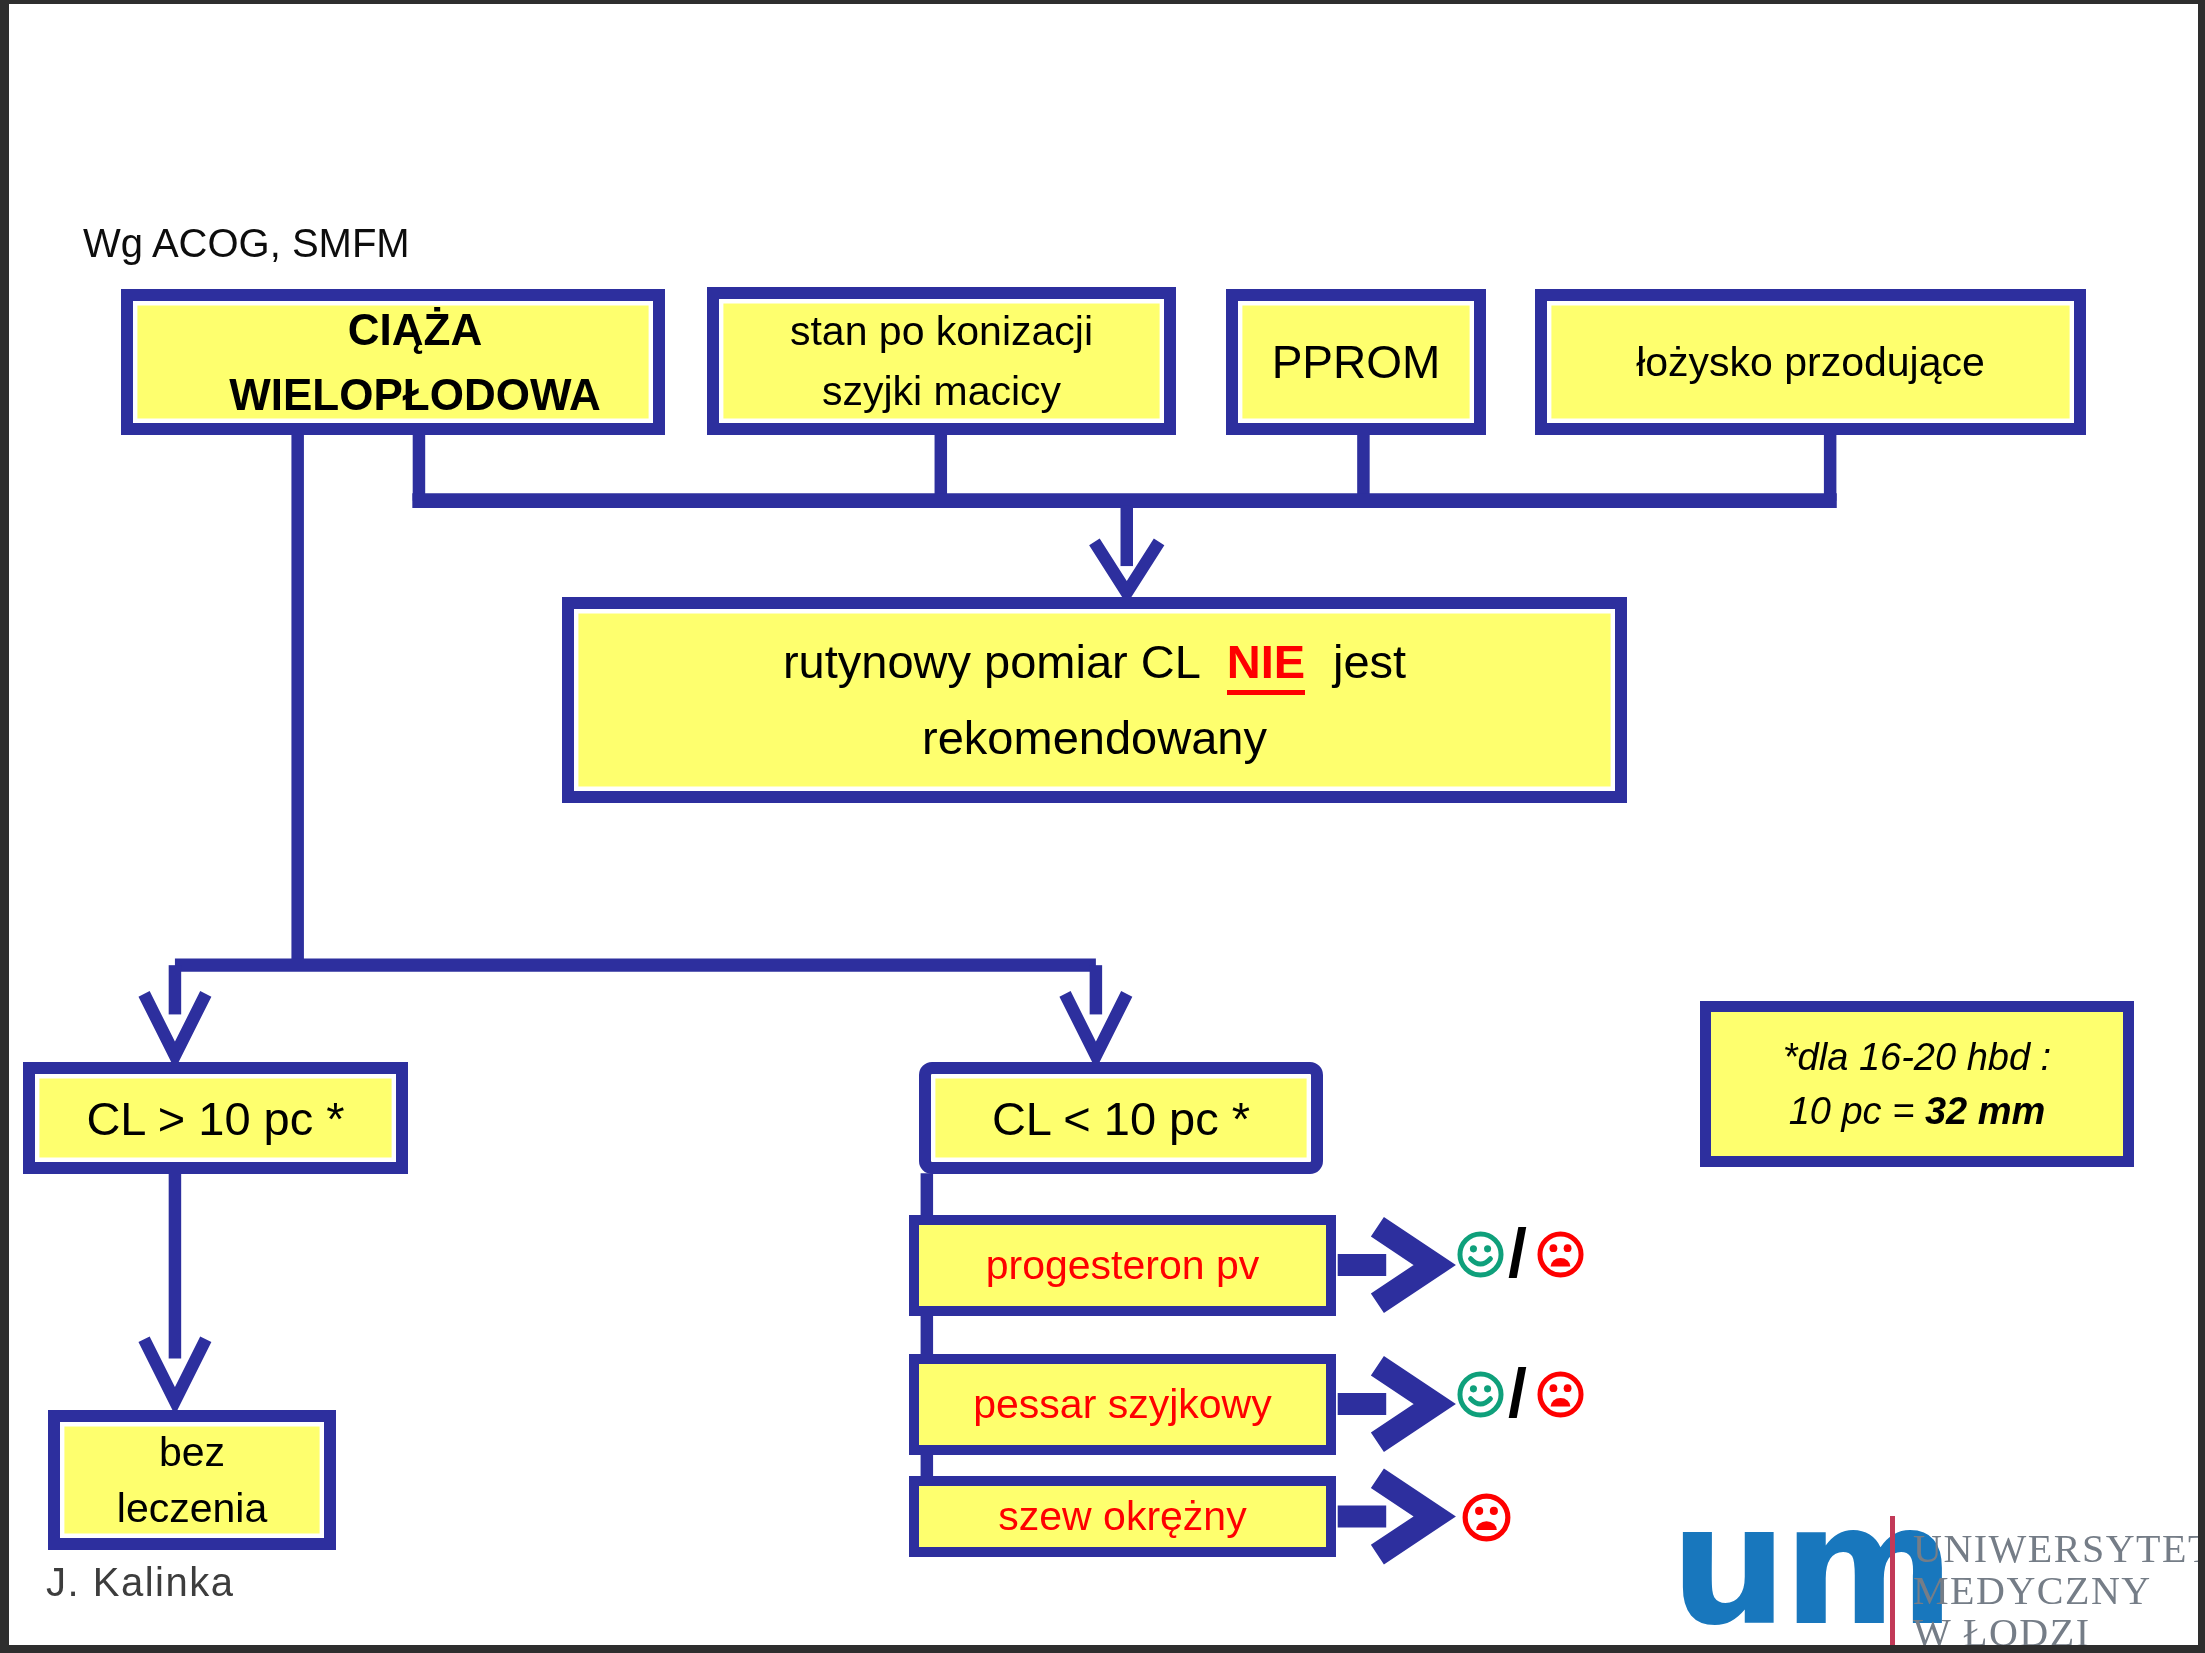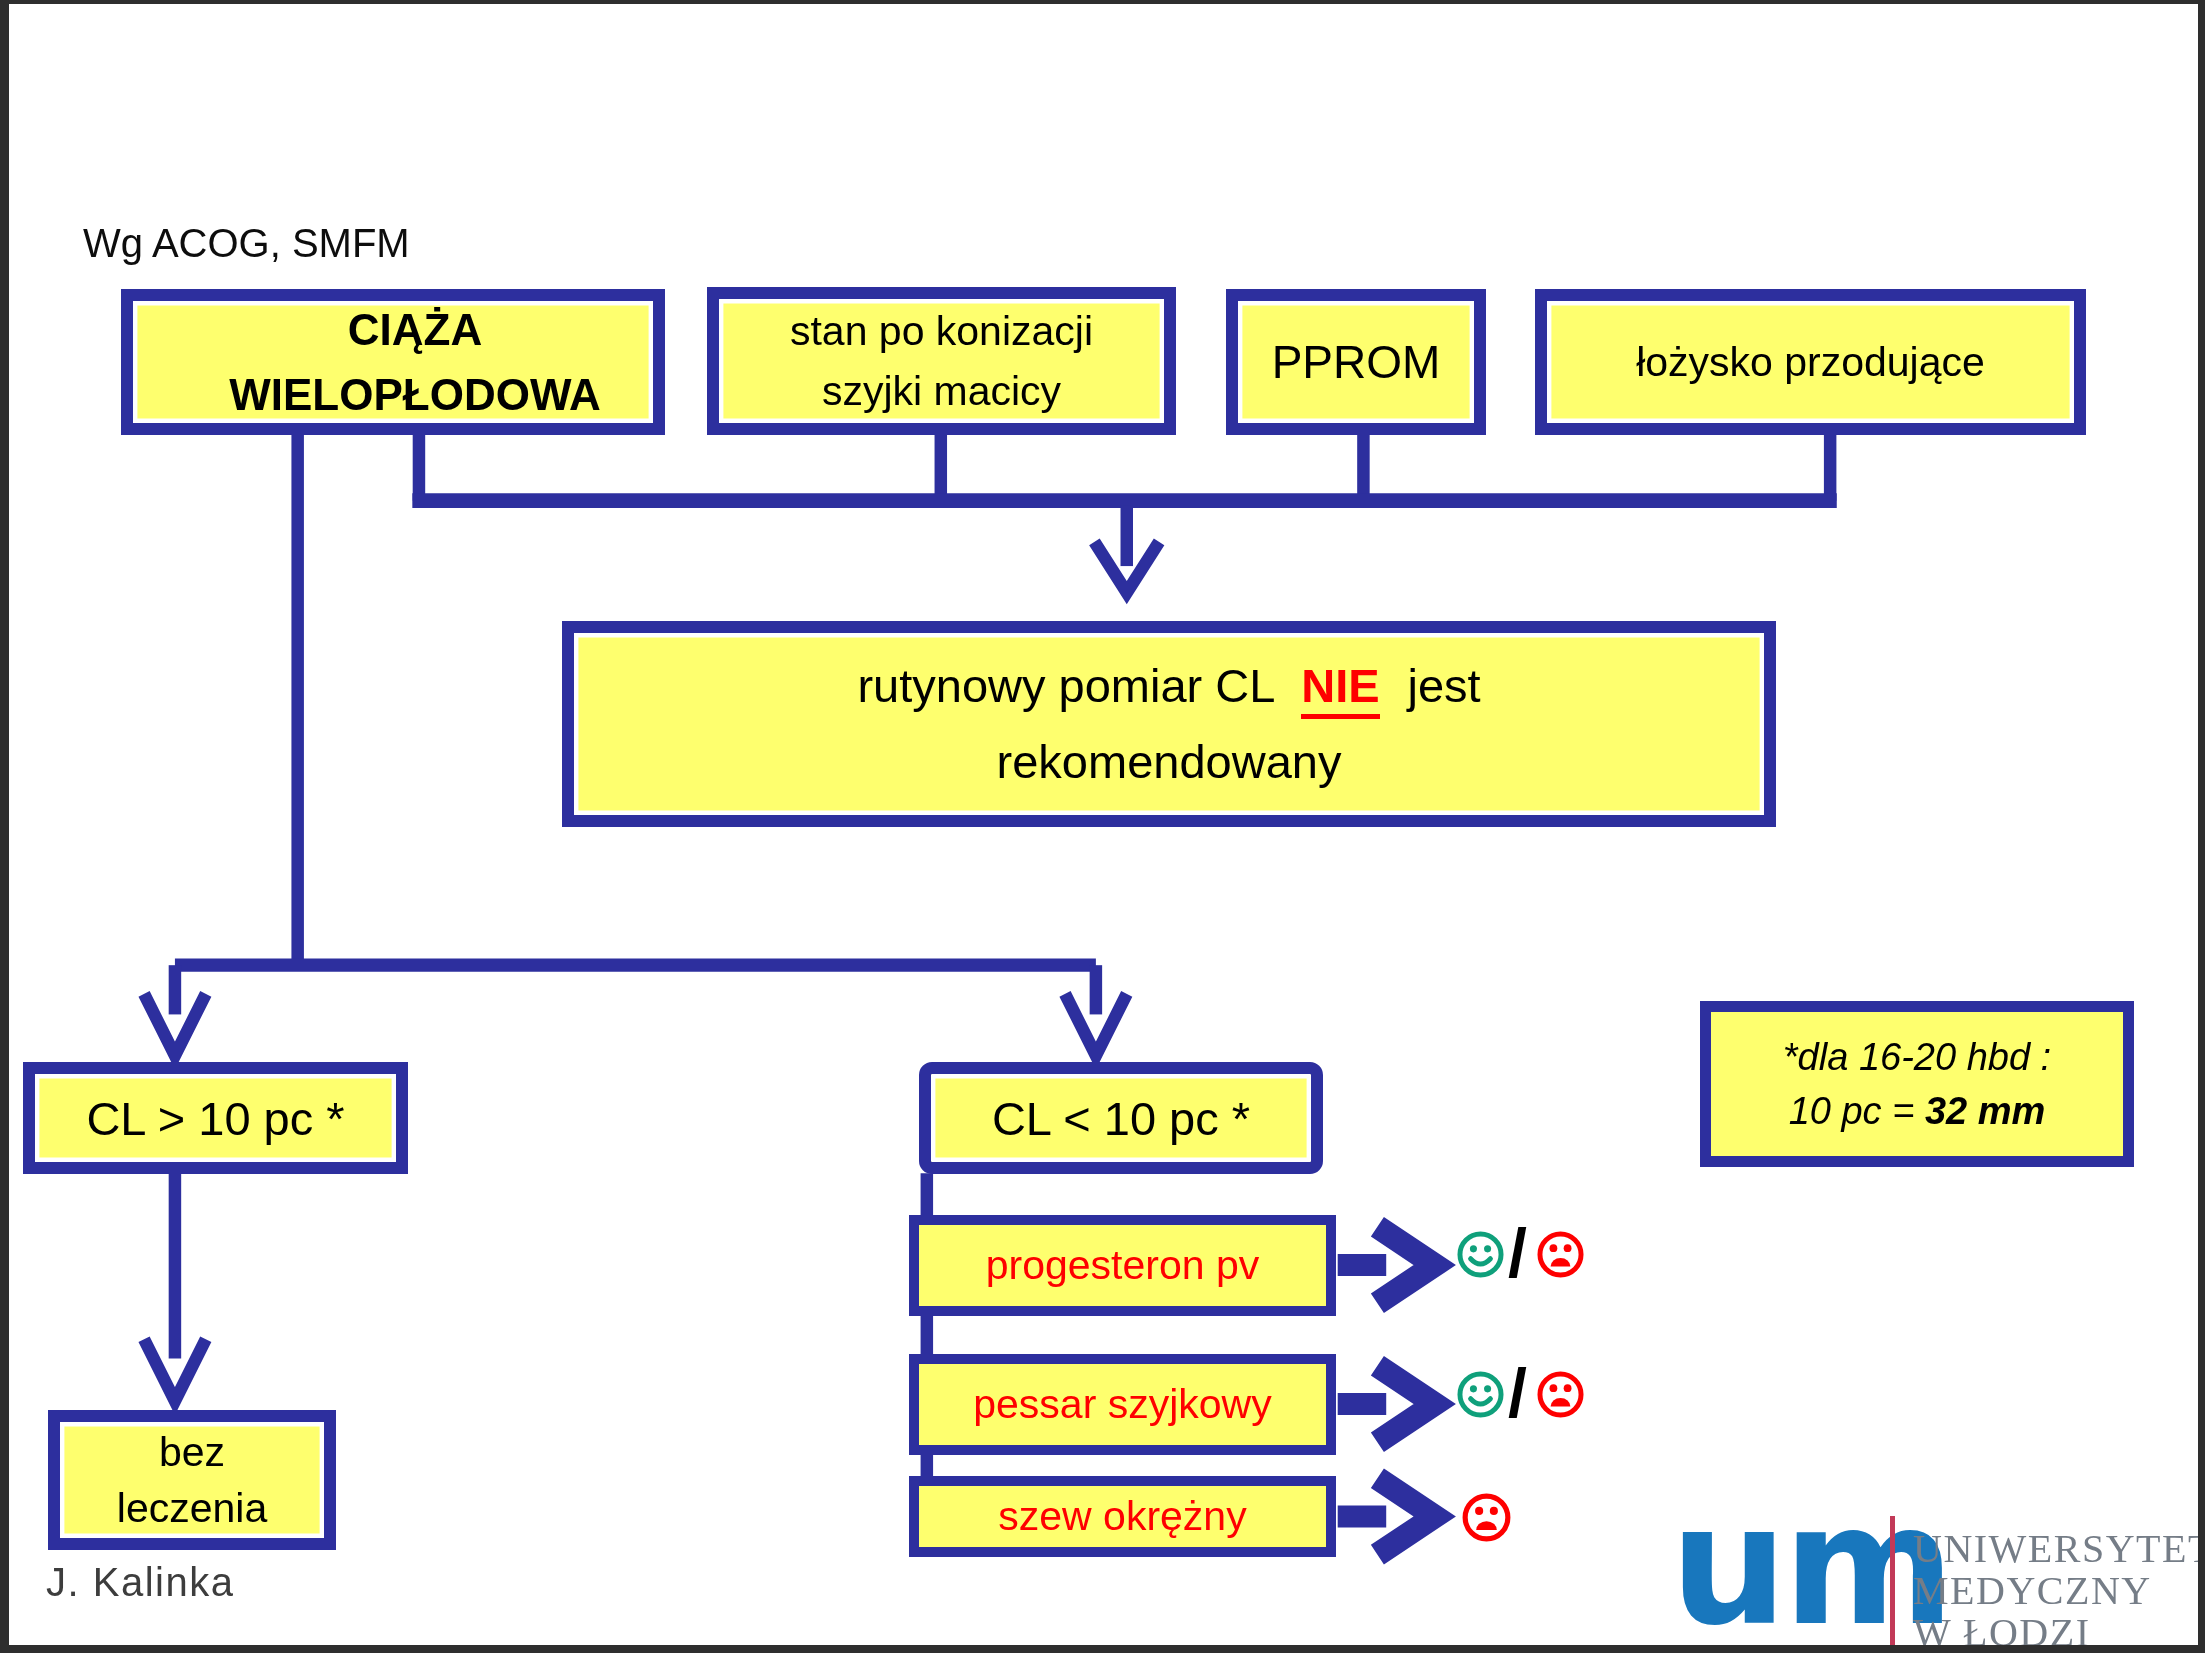--- a/index.html
+++ b/index.html
@@ -22,21 +22,21 @@
     position:absolute;background:#feff6e;border:12.5px solid #2d2f9e;
     box-shadow:inset 0 0 0 4.4px #ffffff;box-sizing:border-box;
     display:flex;flex-direction:column;align-items:center;justify-content:center;
     text-align:center;color:#000;z-index:2;
   }
   .prewrap{white-space:pre-line;}
   #box-ciaza{left:121px;top:289px;width:544px;height:146px;font-size:44px;font-weight:bold;line-height:65px;padding-left:44px;}
   #box-stan{left:707px;top:287px;width:469px;height:148px;font-size:41px;line-height:60px;}
   #box-pprom{left:1226px;top:289px;width:260px;height:146px;font-size:46px;}
   #box-lozysko{left:1535px;top:289px;width:551px;height:146px;font-size:41px;}
-  #box-central{left:562px;top:597px;width:1214px;height:206px;font-size:47px;line-height:76px;margin-top:24px;}
+  #box-central{left:562px;top:597px;width:1065px;height:206px;font-size:47px;line-height:76px;}
   #box-central .hl{color:#fe0000;font-weight:bold;border-bottom:5.1px solid #fe0000;padding-bottom:1.5px;margin:0 14.7px;}
   #box-cl-gt{left:23px;top:1062px;width:385px;height:112px;font-size:47px;}
   #box-cl-lt{left:919px;top:1062px;width:404px;height:112px;font-size:47px;border-radius:13px;}
   #box-bez{left:48px;top:1410px;width:288px;height:140px;font-size:41px;line-height:56px;}
   .treatment{left:909px;width:427px;border-width:10.3px;font-size:41px;color:#fe0000;box-shadow:none;}
   #treat-0{top:1215px;height:101px;}
   #treat-1{top:1354px;height:101px;}
   #treat-2{top:1476px;height:81px;}
   #note-box{left:1700px;top:1001px;width:434px;height:166px;font-size:38px;line-height:54px;font-style:italic;box-shadow:none;border-width:11.8px;}
   #note-box .b{font-weight:bold;}

